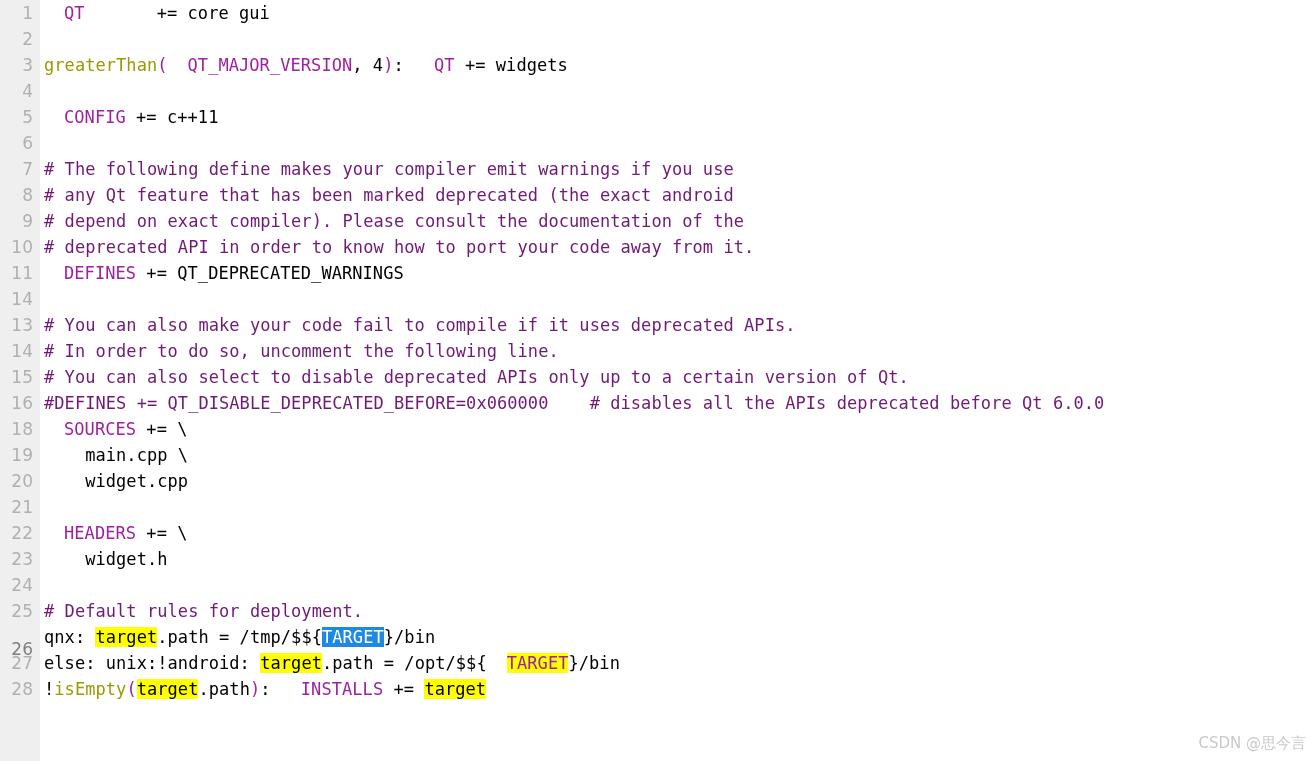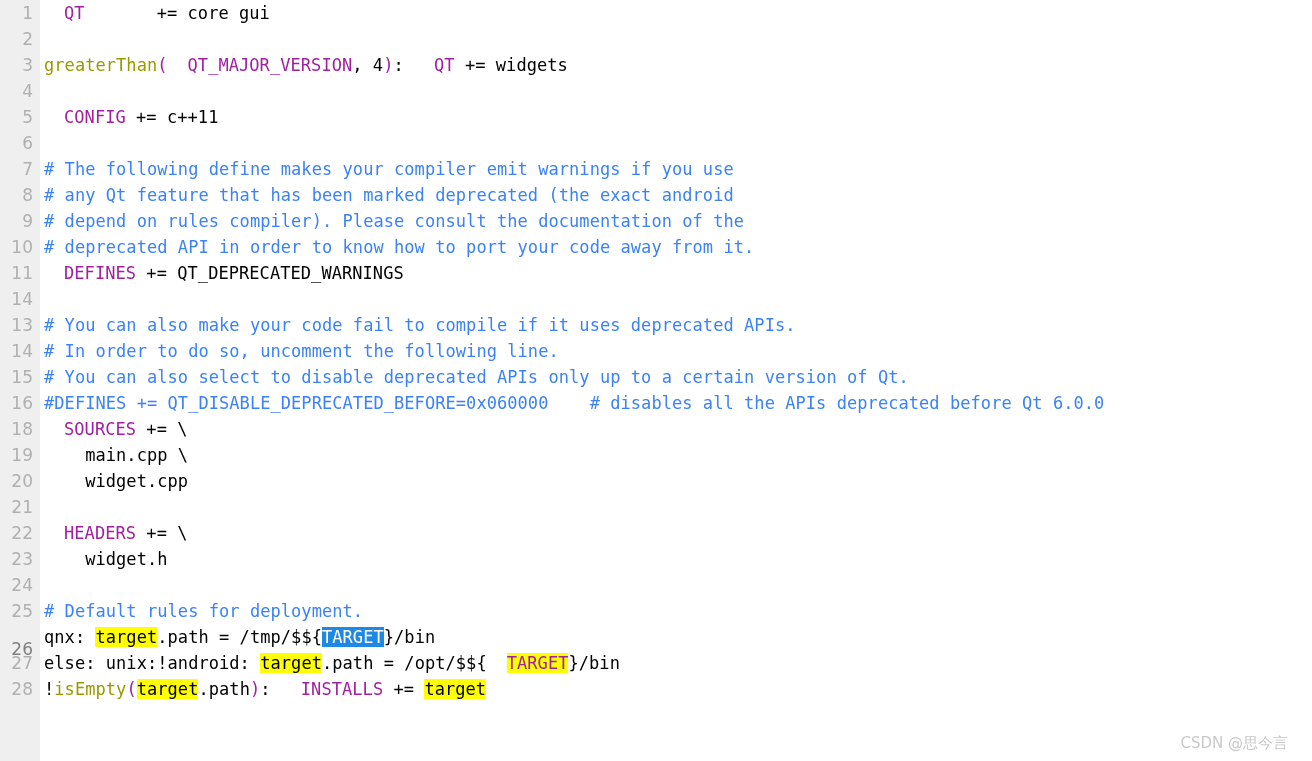--- a/index.html
+++ b/index.html
@@ -66,39 +66,39 @@
     padding-left: 4px;
     font-size: 17px;
     letter-spacing: 0.06px;
     color: #000000;
     white-space: pre;
     overflow: hidden;
   }
 
   
   .t-plain   { color: #000000; }
-  .t-comment { color: #3b82f6; }
+  .t-comment { color: #701a75; }
   .t-keyword { color: #a020a0; margin-left: 20px; }
   .t-func    { color: #9a9a00; }
   .t-punct   { color: #a020a0; }
 
   .hl-find {
     background: #ffff00;
     color: #000000;
   }
   .hl-find.t-keyword { color: #a020a0; }
 
   .hl-select {
     background: #1e88e5;
     color: #ffffff;
   }
 
   #watermark {
     position: absolute;
-    right: 24px;
+    right: 6px;
     bottom: 8px;
     z-index: 5;
     color: #c9c9c9;
     font-size: 15px;
     font-family: "DejaVu Sans", "Liberation Sans", sans-serif;
     white-space: pre;
     user-select: none;
   }
 </style>
 </head>
@@ -110,21 +110,21 @@
 
   <div id="code-area">
       <div class="code-line"><div class="lineno">1</div><div class="linetext"><span class="t-keyword">QT</span><span class="t-plain">       += core gui</span></div></div>
       <div class="code-line"><div class="lineno">2</div><div class="linetext"><span class="t-plain"></span></div></div>
       <div class="code-line"><div class="lineno">3</div><div class="linetext"><span class="t-func">greaterThan</span><span class="t-punct">(</span><span class="t-keyword">QT_MAJOR_VERSION</span><span class="t-plain">, 4</span><span class="t-punct">)</span><span class="t-plain">: </span><span class="t-keyword">QT</span><span class="t-plain"> += widgets</span></div></div>
       <div class="code-line"><div class="lineno">4</div><div class="linetext"><span class="t-plain"></span></div></div>
       <div class="code-line"><div class="lineno">5</div><div class="linetext"><span class="t-keyword">CONFIG</span><span class="t-plain"> += c++11</span></div></div>
       <div class="code-line"><div class="lineno">6</div><div class="linetext"><span class="t-plain"></span></div></div>
       <div class="code-line"><div class="lineno">7</div><div class="linetext"><span class="t-comment"># The following define makes your compiler emit warnings if you use</span></div></div>
       <div class="code-line"><div class="lineno">8</div><div class="linetext"><span class="t-comment"># any Qt feature that has been marked deprecated (the exact android</span></div></div>
-      <div class="code-line"><div class="lineno">9</div><div class="linetext"><span class="t-comment"># depend on rules compiler). Please consult the documentation of the</span></div></div>
+      <div class="code-line"><div class="lineno">9</div><div class="linetext"><span class="t-comment"># depend on exact compiler). Please consult the documentation of the</span></div></div>
       <div class="code-line"><div class="lineno">10</div><div class="linetext"><span class="t-comment"># deprecated API in order to know how to port your code away from it.</span></div></div>
       <div class="code-line"><div class="lineno">11</div><div class="linetext"><span class="t-keyword">DEFINES</span><span class="t-plain"> += QT_DEPRECATED_WARNINGS</span></div></div>
       <div class="code-line"><div class="lineno">14</div><div class="linetext"><span class="t-plain"></span></div></div>
       <div class="code-line"><div class="lineno">13</div><div class="linetext"><span class="t-comment"># You can also make your code fail to compile if it uses deprecated APIs.</span></div></div>
       <div class="code-line"><div class="lineno">14</div><div class="linetext"><span class="t-comment"># In order to do so, uncomment the following line.</span></div></div>
       <div class="code-line"><div class="lineno">15</div><div class="linetext"><span class="t-comment"># You can also select to disable deprecated APIs only up to a certain version of Qt.</span></div></div>
       <div class="code-line"><div class="lineno">16</div><div class="linetext"><span class="t-comment">#DEFINES += QT_DISABLE_DEPRECATED_BEFORE=0x060000    # disables all the APIs deprecated before Qt 6.0.0</span></div></div>
       <div class="code-line"><div class="lineno">18</div><div class="linetext"><span class="t-keyword">SOURCES</span><span class="t-plain"> += \</span></div></div>
       <div class="code-line"><div class="lineno">19</div><div class="linetext"><span class="t-plain">    main.cpp \</span></div></div>
       <div class="code-line"><div class="lineno">20</div><div class="linetext"><span class="t-plain">    widget.cpp</span></div></div>

